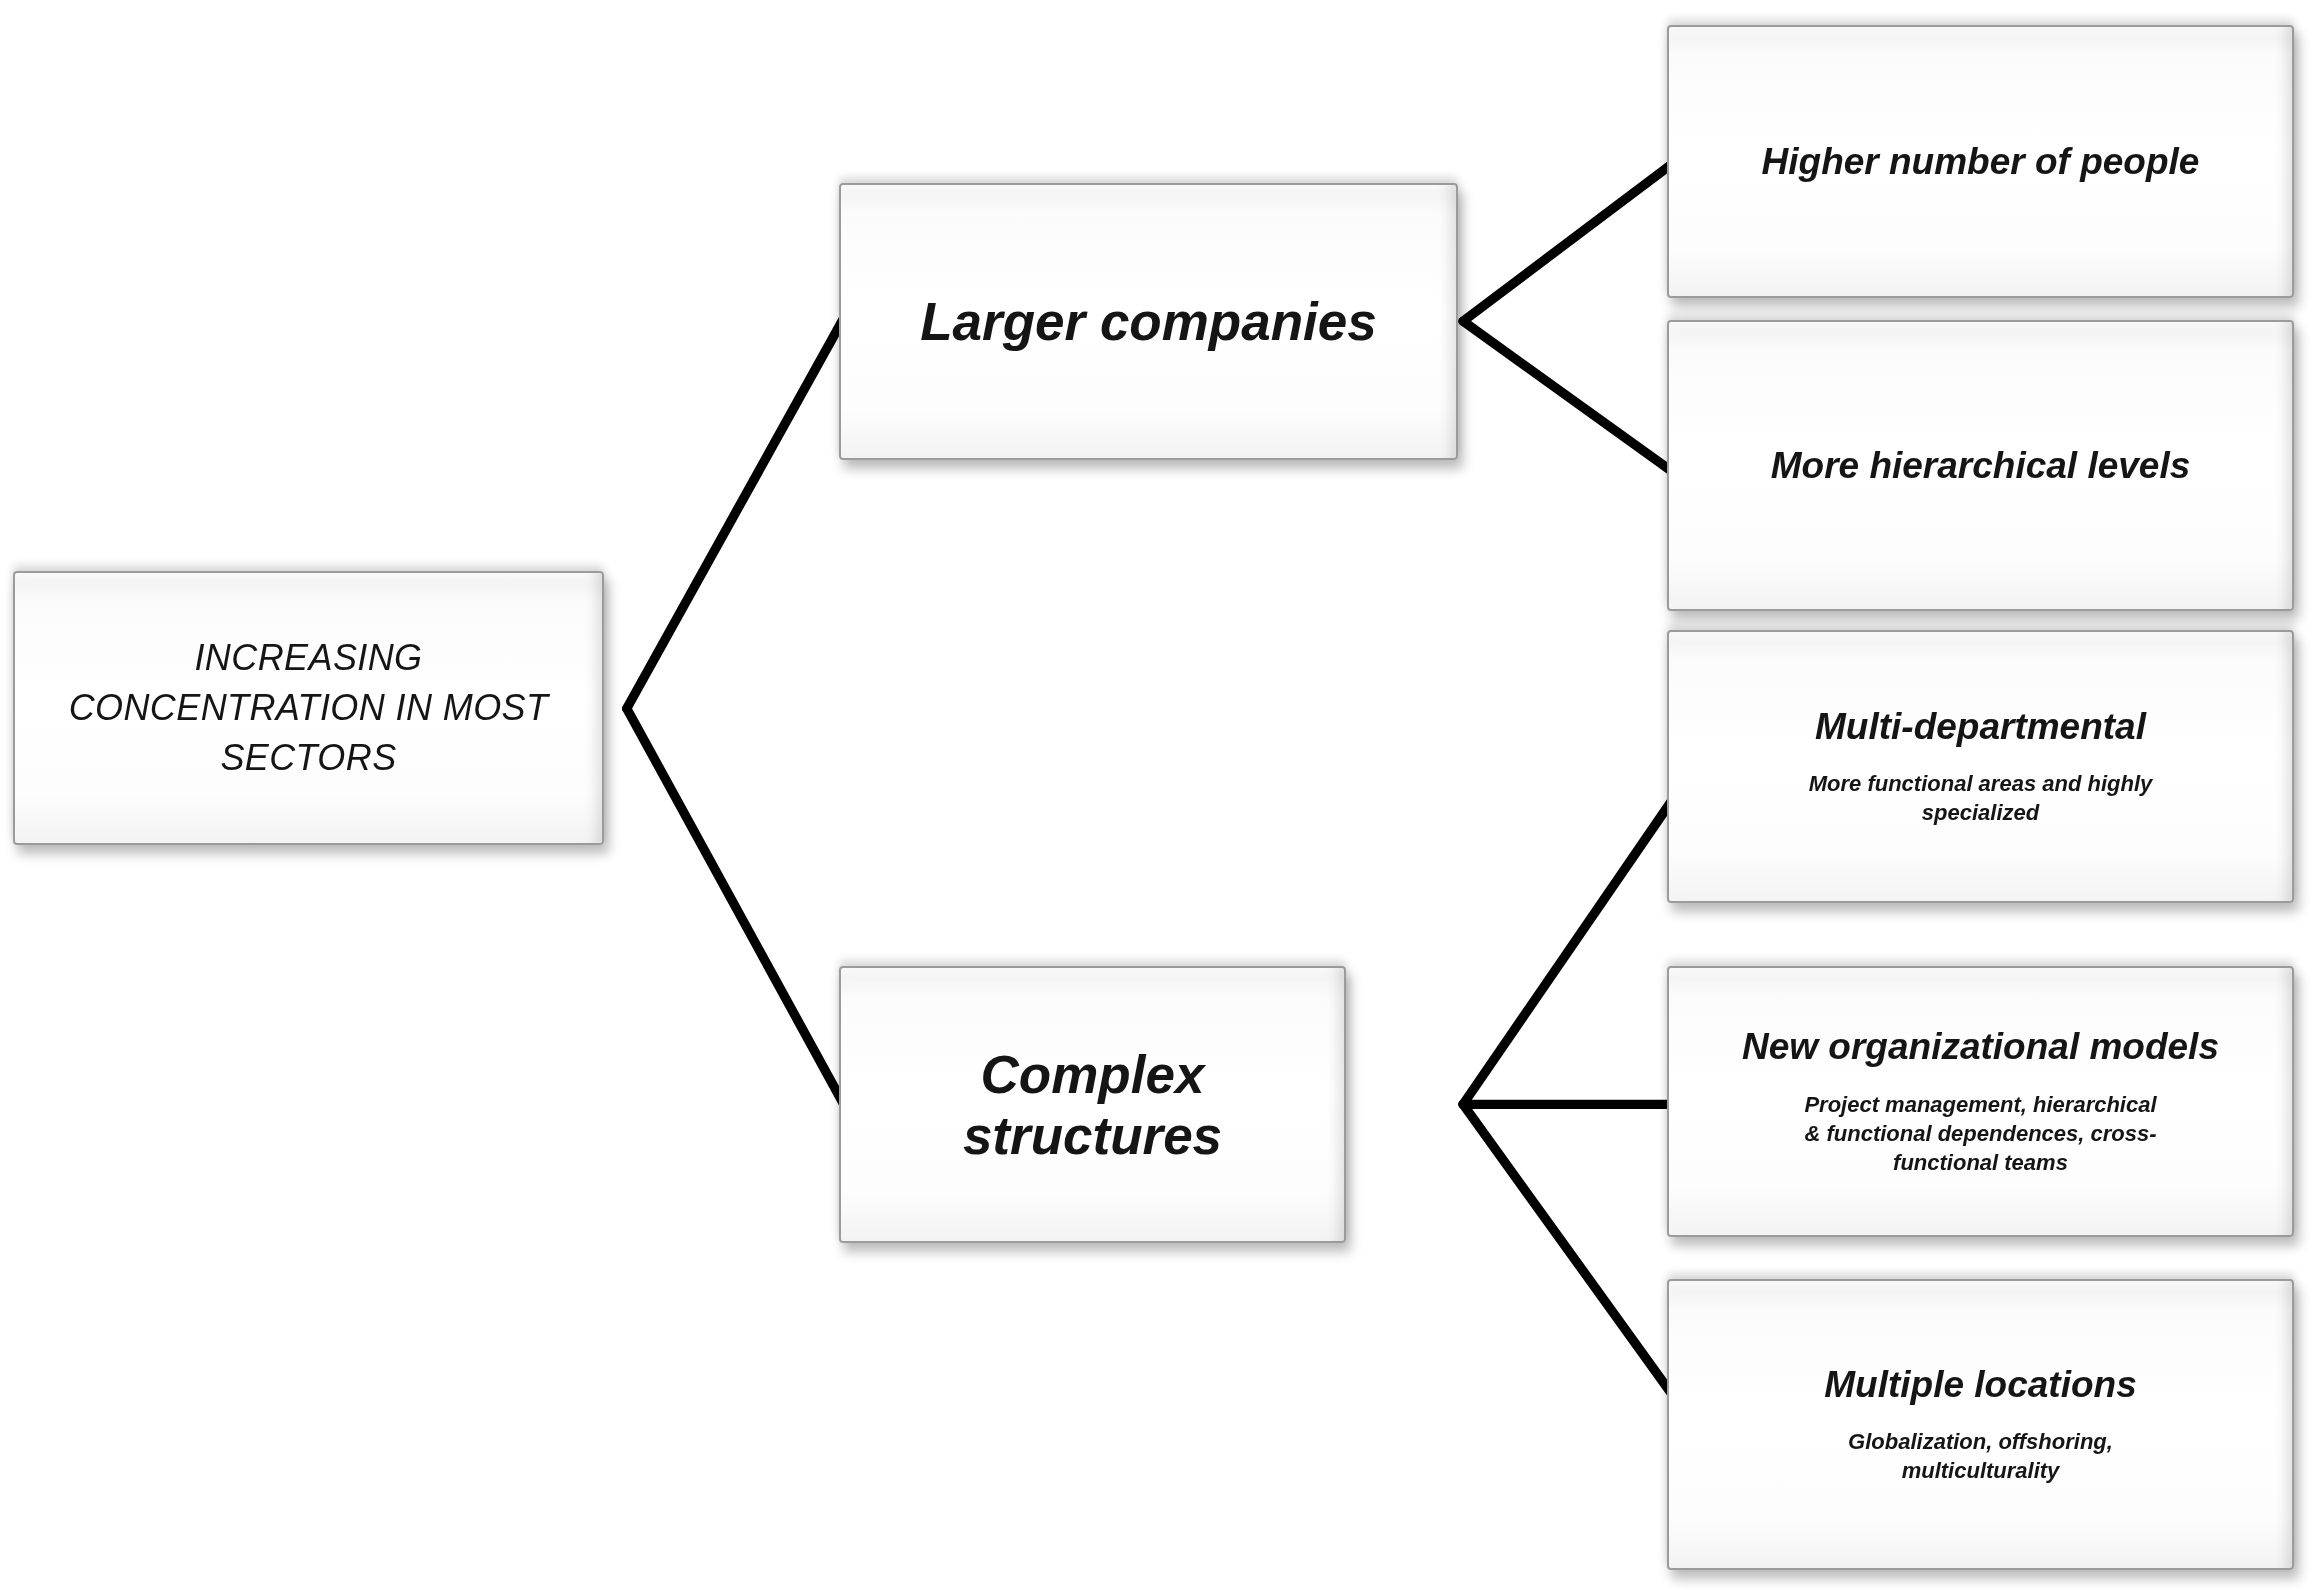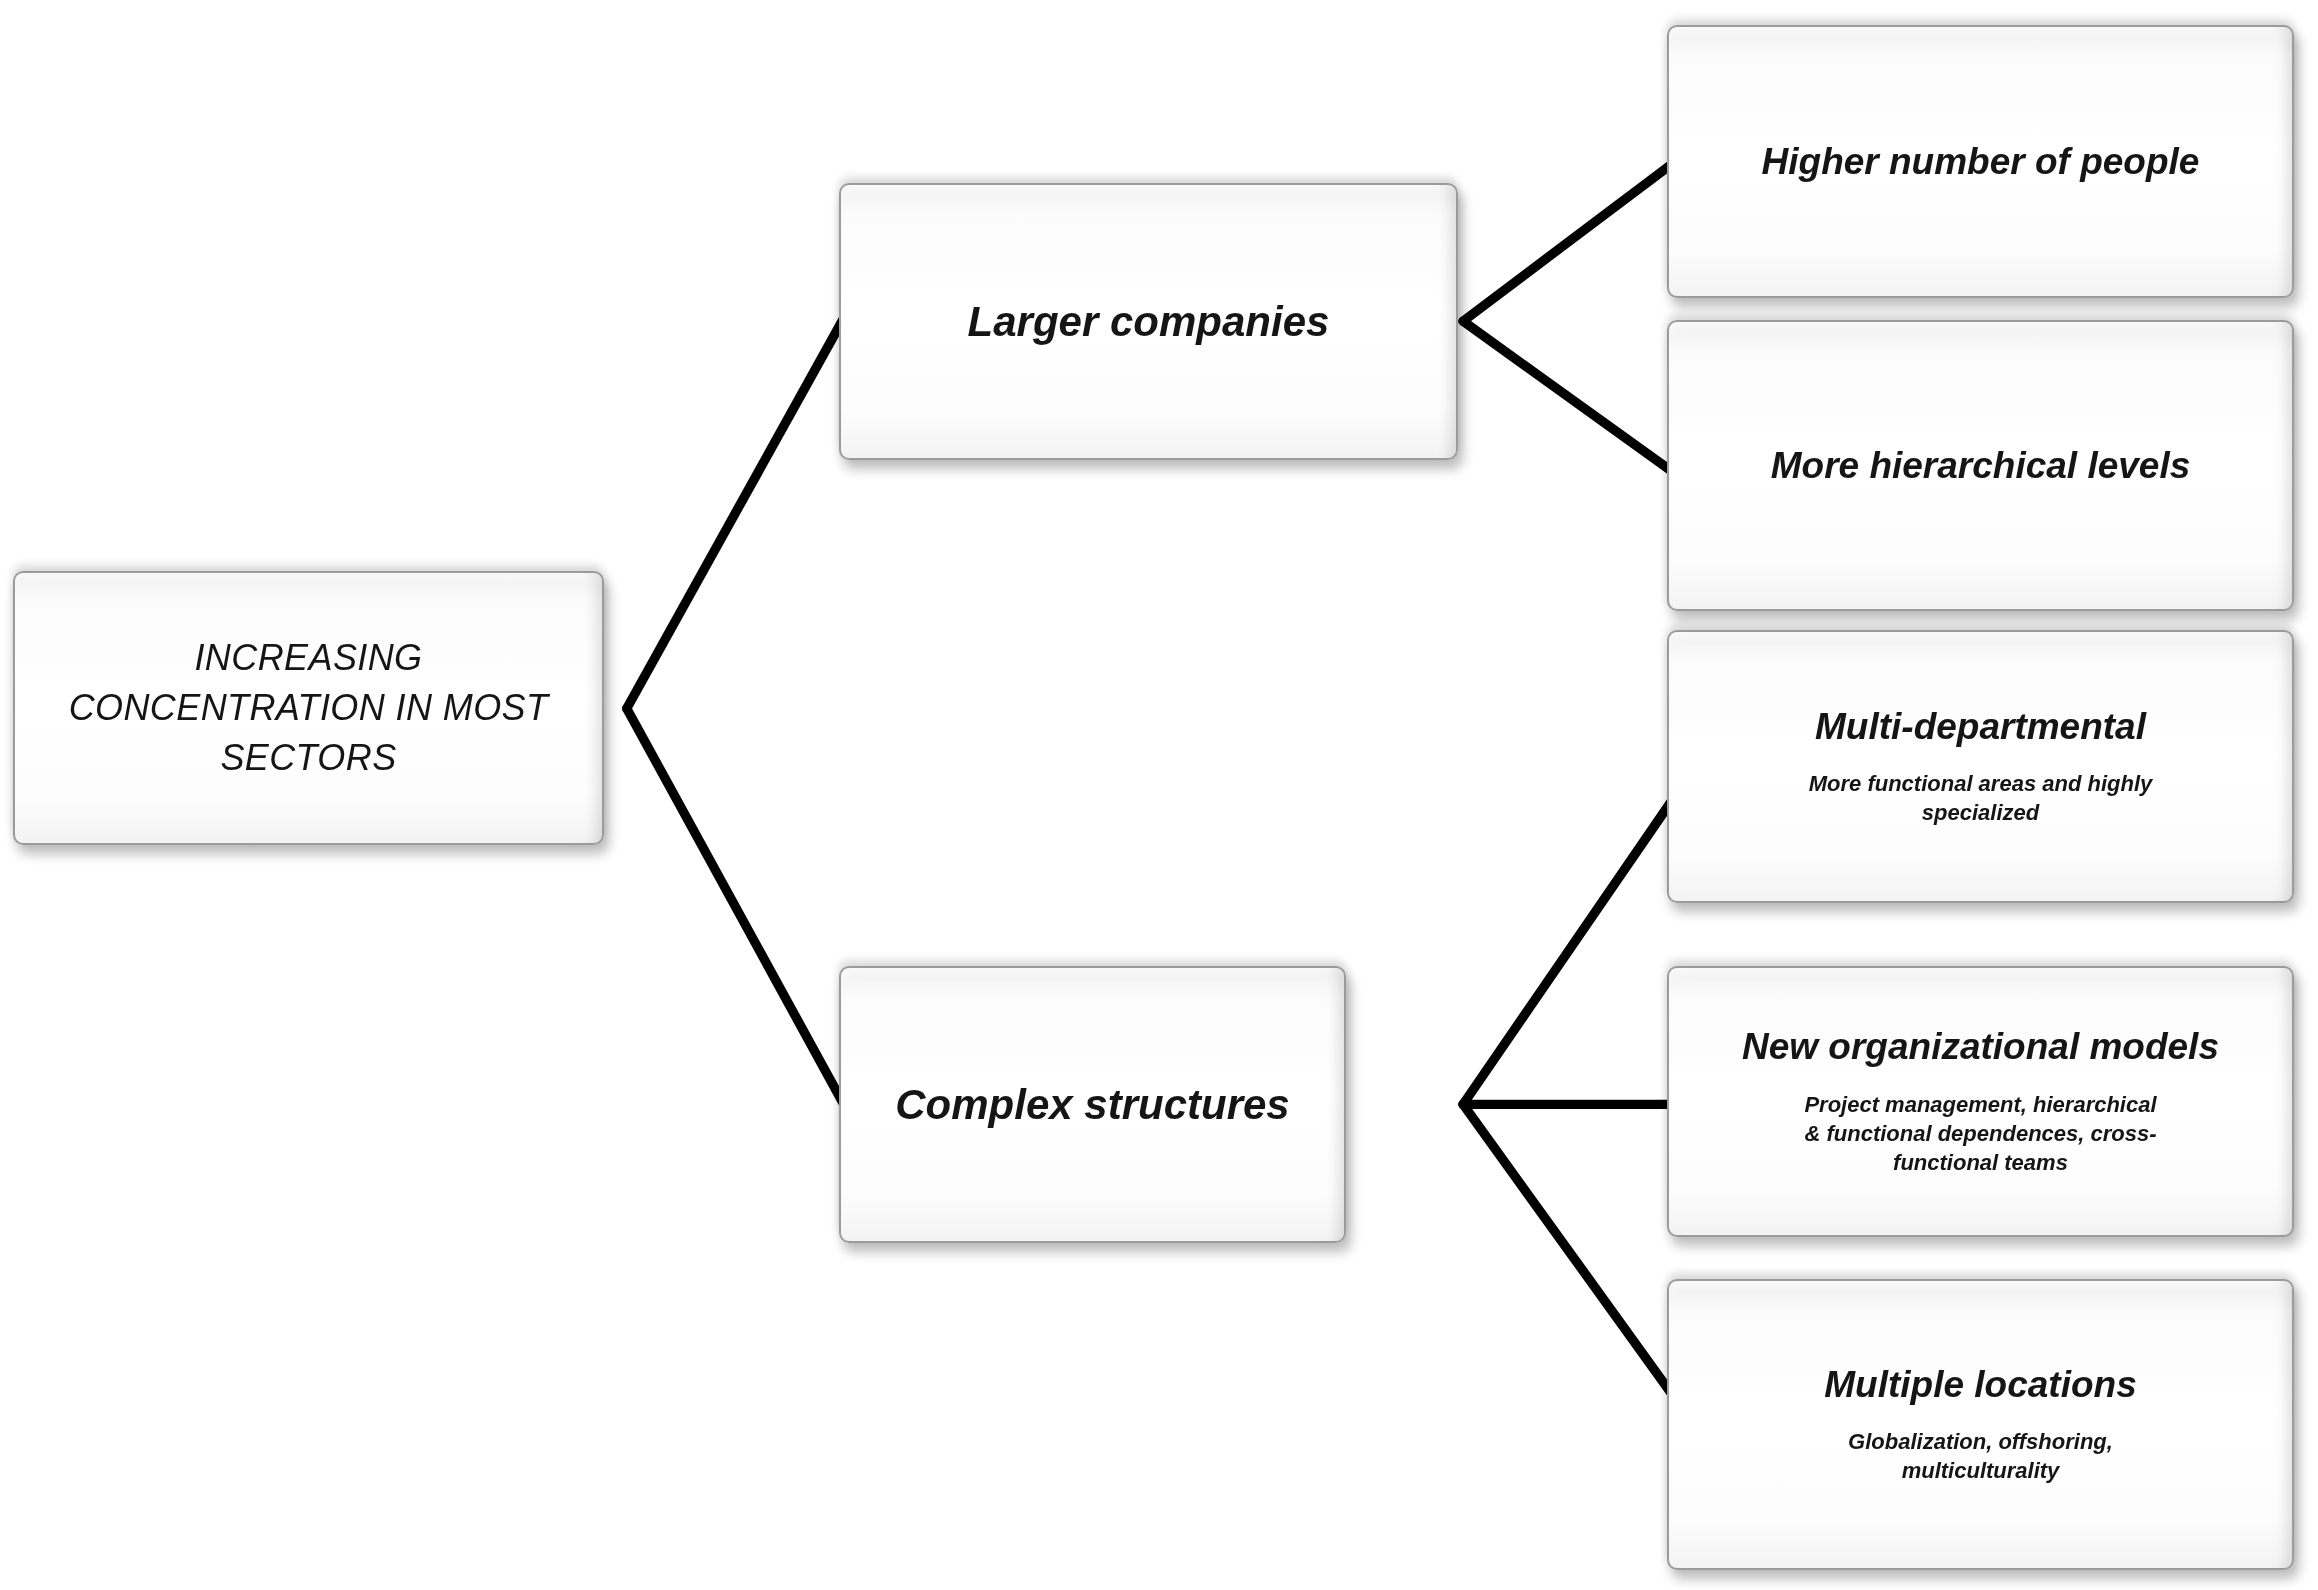--- a/index.html
+++ b/index.html
@@ -14,21 +14,21 @@
   .connectors {
     position: absolute;
     left: 0; top: 0;
     width: 2319px; height: 1590px;
   }
   .box {
     position: absolute;
     box-sizing: border-box;
     background: linear-gradient(to bottom, #efefef 0%, #fbfbfb 10%, #ffffff 45%, #fdfdfd 82%, #f3f3f3 100%);
     border: 2.2px solid #9b9b9b;
-    border-radius: 10px;
+    border-radius: 4px;
     box-shadow:
       0 -5.7px 8.6px rgba(0,0,0,0.14),
       4.3px 8.6px 11.5px rgba(0,0,0,0.26),
       inset -17px 0 13px -11.5px rgba(0,0,0,0.12),
       inset 0 11.5px 13px -8.6px rgba(255,255,255,0.95);
     display: flex;
     flex-direction: column;
     align-items: center;
     justify-content: center;
     text-align: center;
@@ -37,21 +37,21 @@
     padding: 10px 40px;
   }
   .root-title {
     font-size: 36px;
     font-weight: normal;
     line-height: 1.38;
     white-space: pre-line;
     letter-spacing: 0.4px;
   }
   .branch-title {
-    font-size: 42px;
+    font-size: 53px;
     font-weight: bold;
   }
   .leaf-title {
     font-size: 37px;
     font-weight: bold;
   }
   .leaf-subtitle {
     font-size: 22px;
     font-weight: bold;
     line-height: 1.32;

